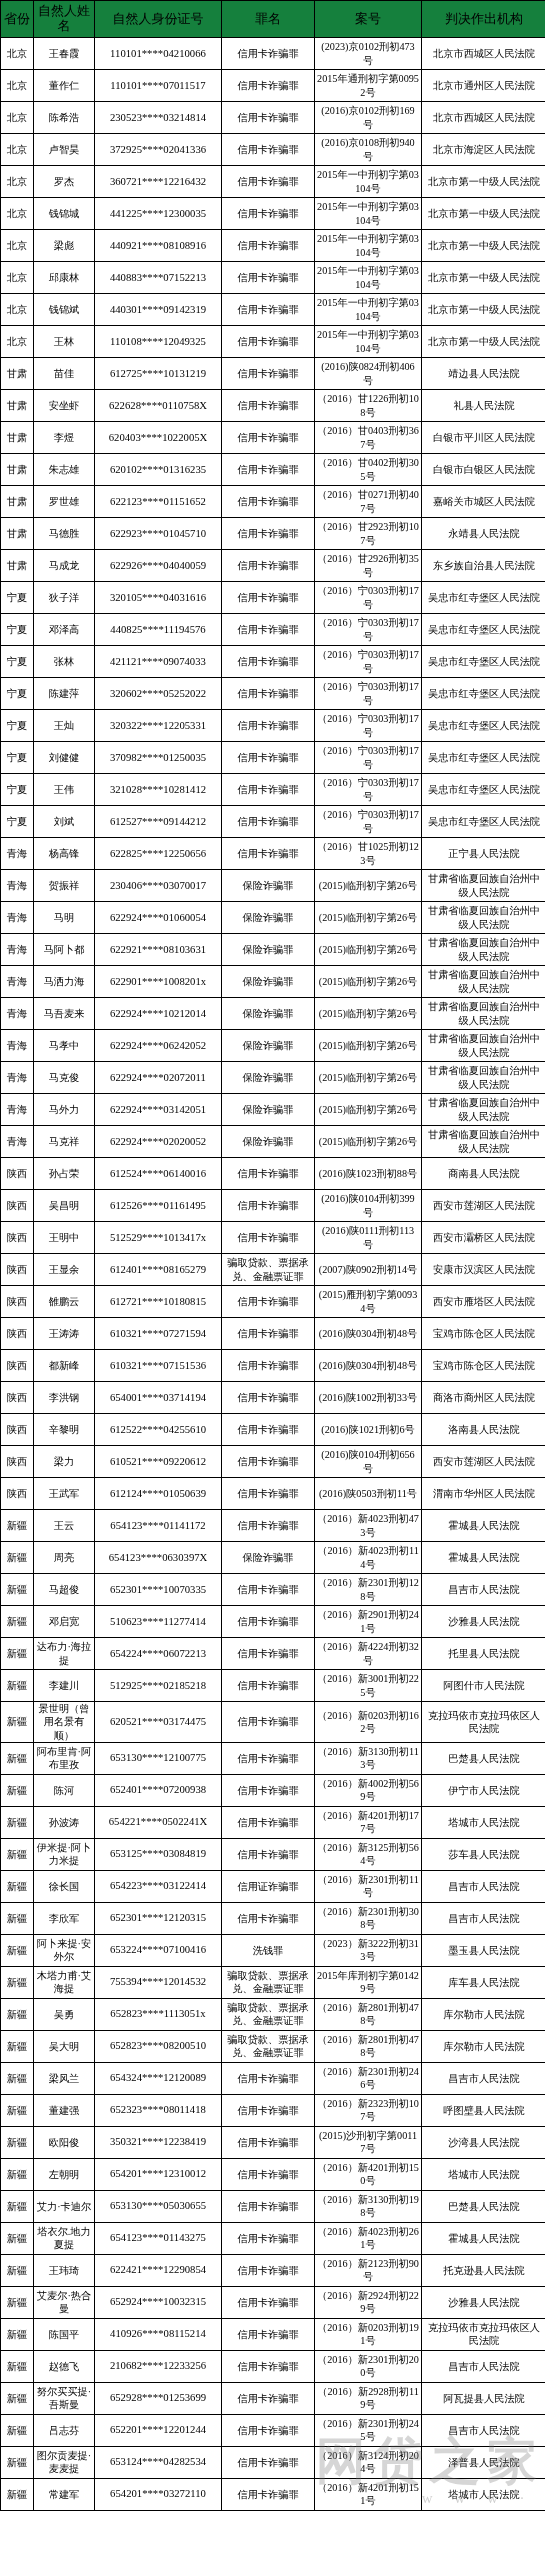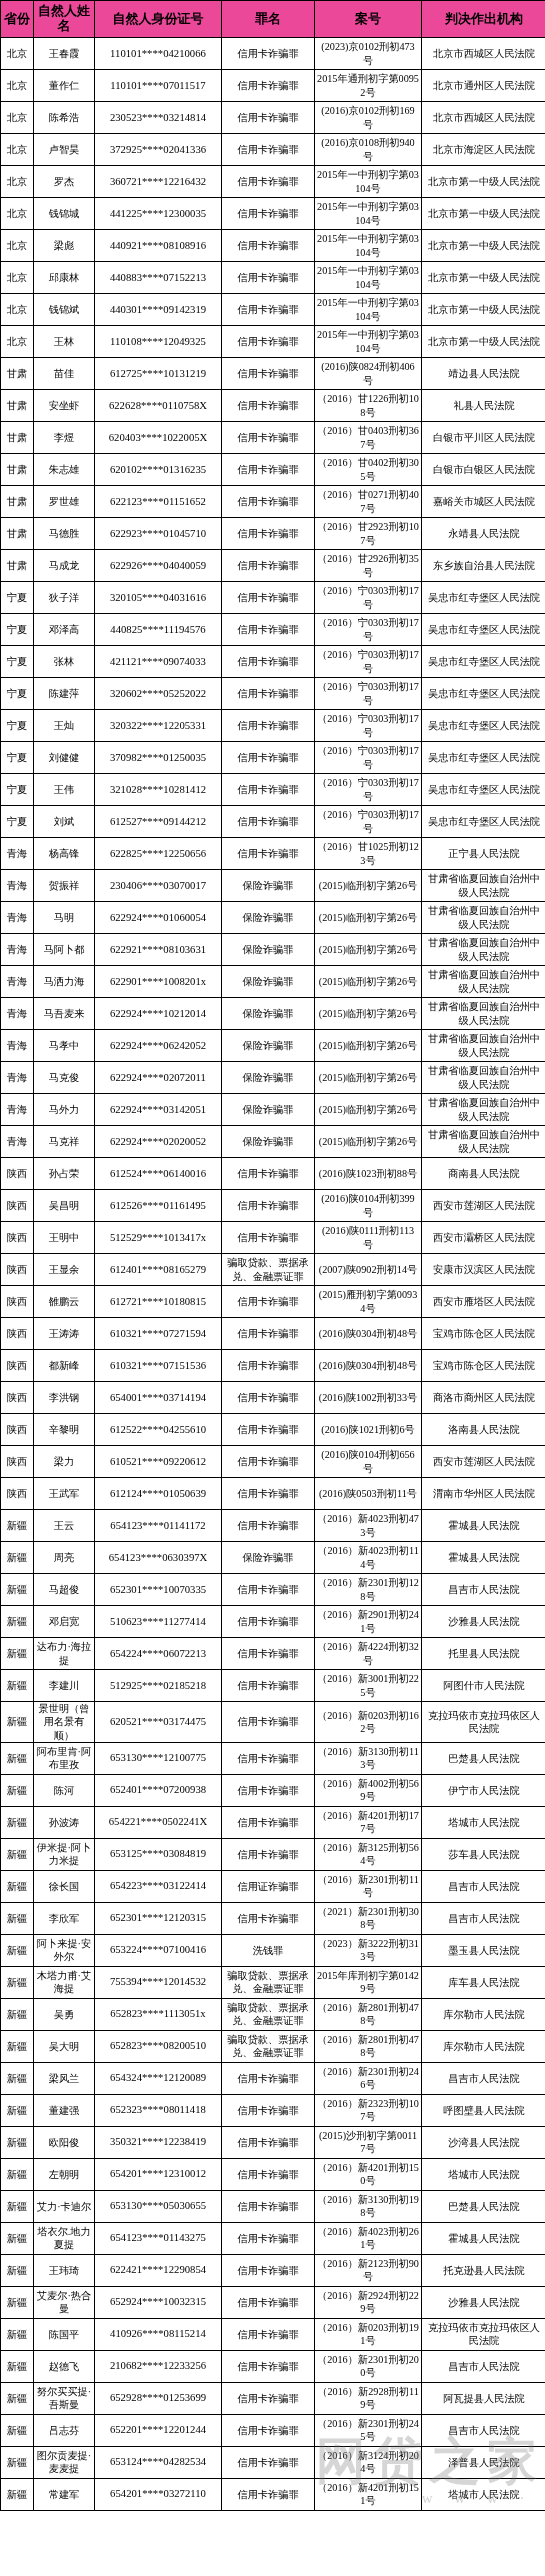--- a/index.html
+++ b/index.html
@@ -1,22 +1,22 @@
 <!DOCTYPE html>
 <html style="font-size:14.2px"><head>
 <meta charset="utf-8">
 <style>
   html,body { margin:0; padding:0; background:#ffffff; }
   body { width:546px; font-family:"Liberation Serif","DejaVu Serif",serif; color:#000; }
   .page { position:relative; width:546px; overflow:hidden; }
   table.judgment { border-collapse:collapse; table-layout:fixed; width:546px; border:1.8px solid #000; }
   th, td { border:0.9px solid #000; text-align:center; vertical-align:middle; padding:0 1.8px; word-break:break-all; }
   thead th {
-    background:#ec4899;
-    font-weight:bold;
+    background:#15803d;
+    font-weight:normal;
     font-size:13px;
     height:36px;
     line-height:1.15;
   }
   tbody td { font-size:10.2px; height:31px; line-height:1.3; }
   td.c-id { font-size:10.7px; letter-spacing:0; }
   td.c-crime, td.c-case, td.c-court { font-size:10.2px; }
   .watermark {
     position:absolute;
     right:1.8px;
@@ -585,21 +585,21 @@
           <td class="c-crime">信用证诈骗罪</td>
           <td class="c-case">（2016）新2301刑初11号</td>
           <td class="c-court">昌吉市人民法院</td>
         </tr>
 
         <tr>
           <td class="c-province">新疆</td>
           <td class="c-name">李欣军</td>
           <td class="c-id">652301****12120315</td>
           <td class="c-crime">信用卡诈骗罪</td>
-          <td class="c-case">（2021）新2301刑初308号</td>
+          <td class="c-case">（2016）新2301刑初308号</td>
           <td class="c-court">昌吉市人民法院</td>
         </tr>
 
         <tr>
           <td class="c-province">新疆</td>
           <td class="c-name">阿卜来提·安外尔</td>
           <td class="c-id">653224****07100416</td>
           <td class="c-crime">洗钱罪</td>
           <td class="c-case">（2023）新3222刑初313号</td>
           <td class="c-court">墨玉县人民法院</td>

